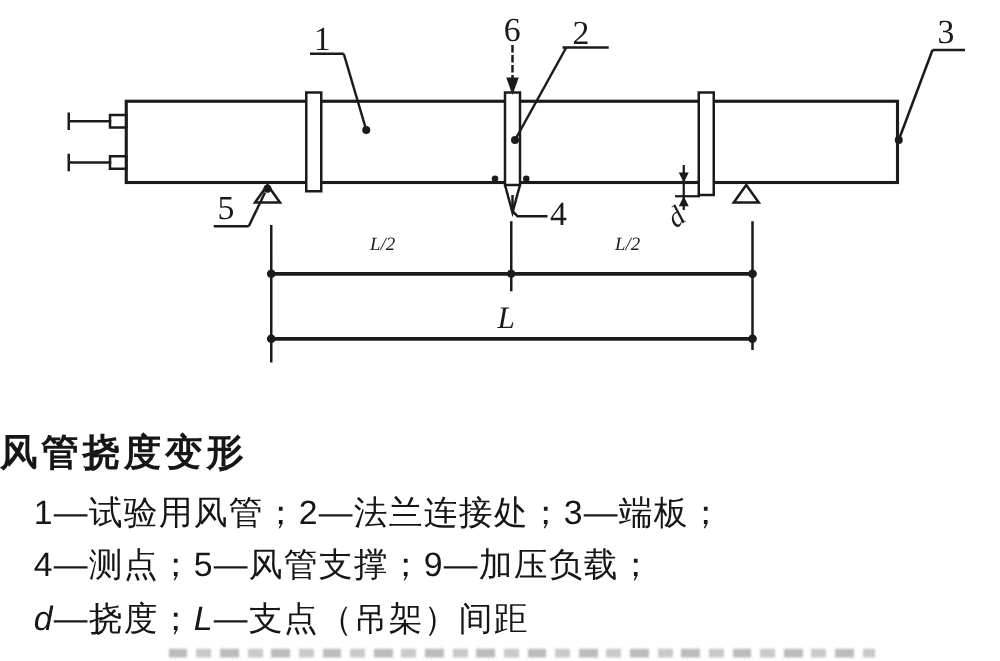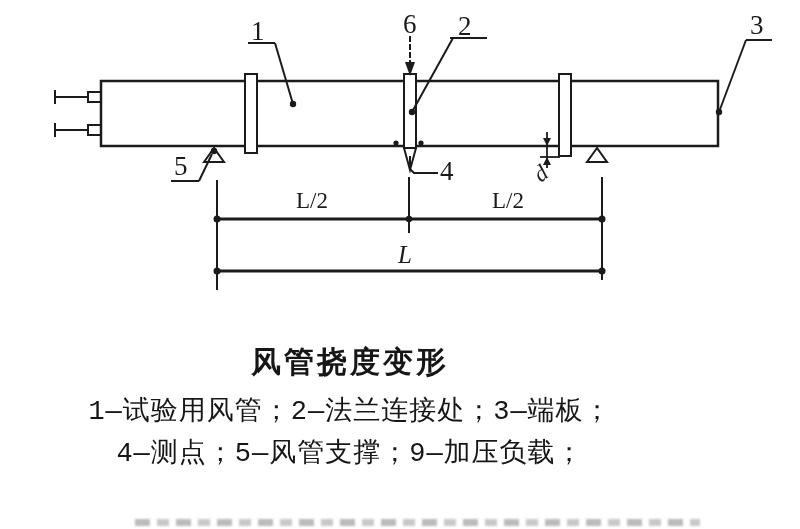--- a/index.html
+++ b/index.html
@@ -2,27 +2,27 @@
 <html><head>
 <meta charset="utf-8">
 <style>
   html,body{margin:0;padding:0;}
   body{width:800px;height:529px;background:#ffffff;overflow:hidden;
        font-family:"Liberation Serif","DejaVu Serif",serif;}
   #stage{position:relative;width:800px;height:529px;background:#ffffff;}
   #diagram-svg{position:absolute;left:0;top:0;}
   .lbl{position:absolute;color:#1b1b1b;font-size:27px;line-height:1;
        font-family:"Liberation Serif","DejaVu Serif",serif;}
-  .dim{font-size:23px;}
+  .dim{font-style:italic;font-size:15px;}
   .lbl-d{font-style:italic;transform:rotate(-38deg);font-size:23px;}
   .lbl-L{font-style:italic;font-size:25px;}
-  .cap{position:absolute;left:0;width:700px;text-align:center;color:#161616;
-       font-family:Liberation Mono, monospace;}
+  .cap{position:absolute;left:0;width:700px;color:#161616;
+       font-family:Liberation Sans, sans-serif;}
   #fig-title{top:342px;font-size:30px;font-weight:bold;letter-spacing:3px;}
-  .cap-line{font-size:27px;letter-spacing:1px;}
+  .cap-line{font-size:27px;letter-spacing:1px;padding-left:27px;}
   #cap1{top:392px;}
   #cap2{top:434px;}
   #cap3{top:477px;}
   .it{font-style:italic;}
   #clipped-line{position:absolute;left:135px;top:519px;width:565px;height:7px;
       background:repeating-linear-gradient(90deg,#8f8f8f 0 15px,transparent 15px 22px,
       #a5a5a5 22px 34px,transparent 34px 41px);
       filter:blur(1px);opacity:.6;}
 </style>
 </head>
@@ -101,16 +101,17 @@
   <span class="lbl" style="left:403px;top:11px;">6</span>
 
   <span class="lbl dim" style="left:296px;top:189px;">L/2</span>
   <span class="lbl dim" style="left:492px;top:189px;">L/2</span>
   <span class="lbl lbl-L" style="left:398px;top:242px;">L</span>
   <span class="lbl lbl-d" style="left:535px;top:162px;">d</span>
 
   <div class="cap" id="fig-title">风管挠度变形</div>
   <div class="cap cap-line" id="cap1">1—试验用风管；2—法兰连接处；3—端板；</div>
   <div class="cap cap-line" id="cap2">4—测点；5—风管支撑；9—加压负载；</div>
+  <div class="cap cap-line" id="cap3"><span class="it">d</span><span>—挠度；</span><span class="it">L</span><span>—支点（吊架）间距</span></div>
 
   <div id="clipped-line"></div>
 
 </div>
 
 </body></html>

